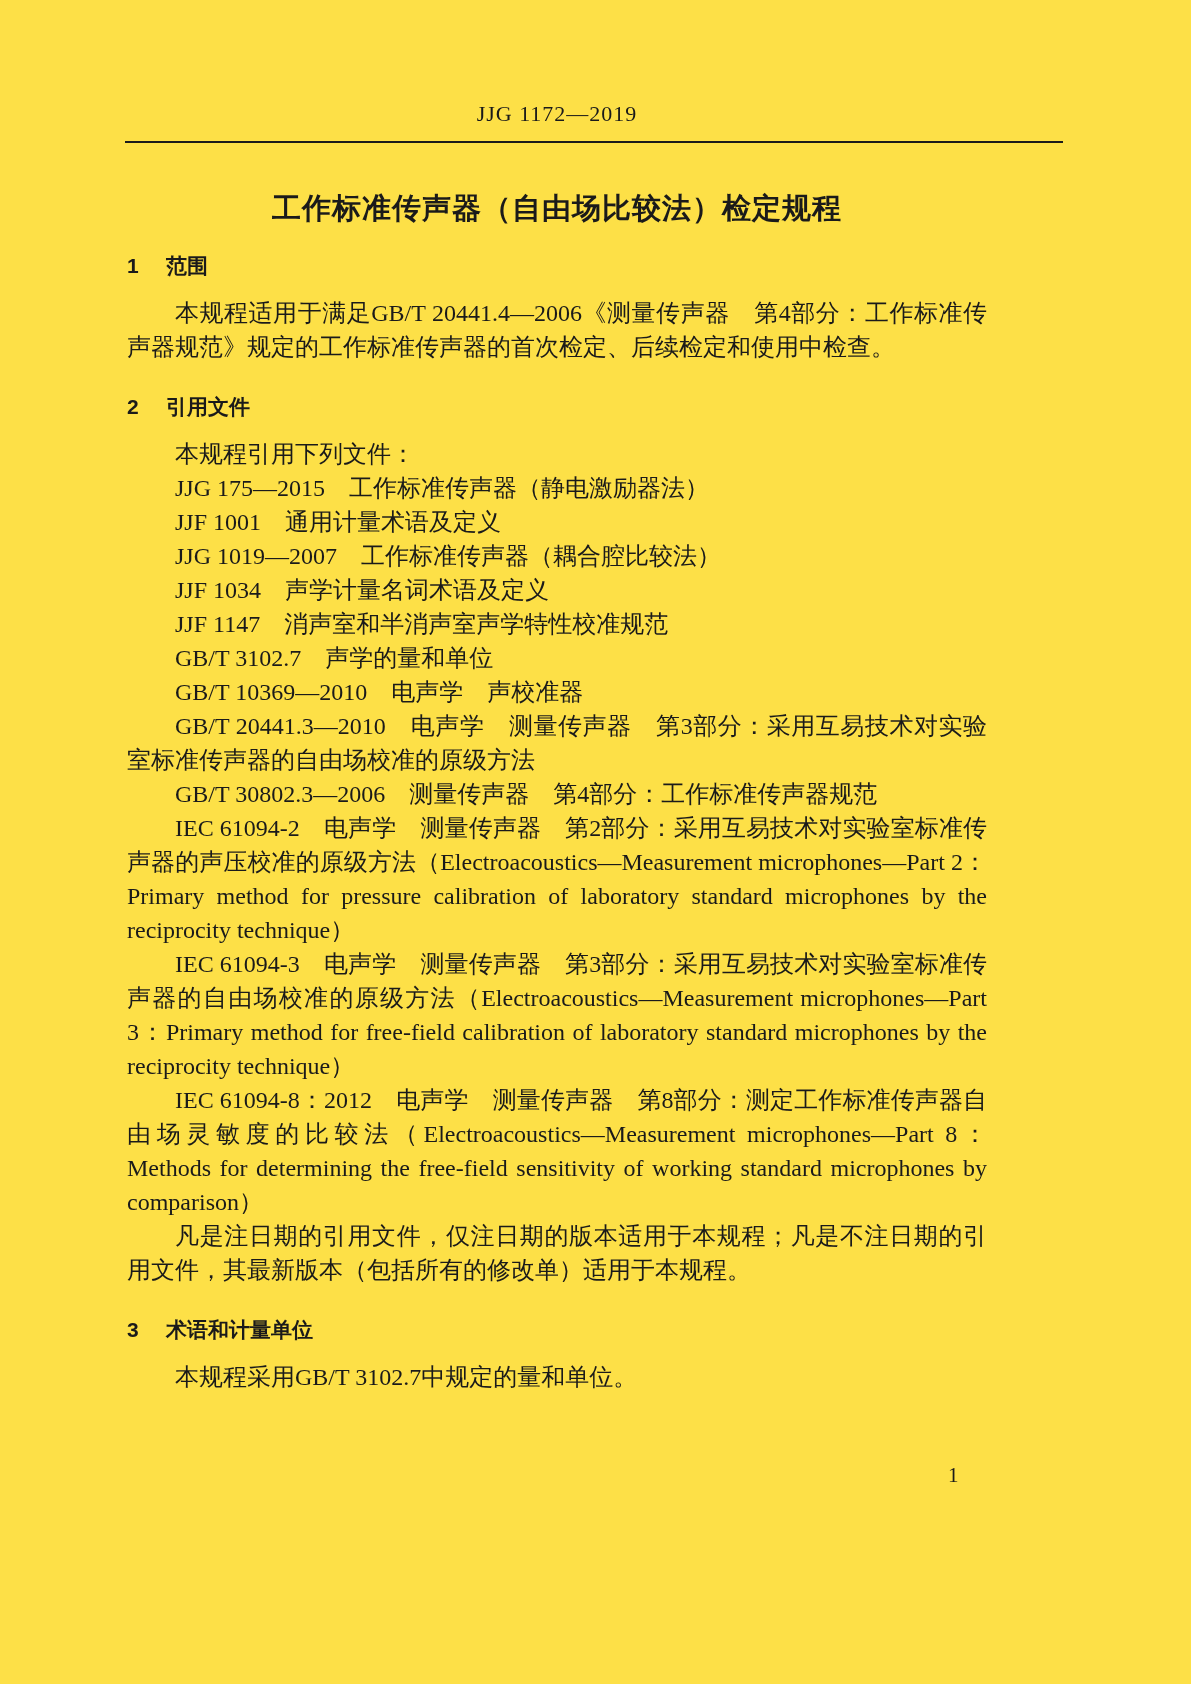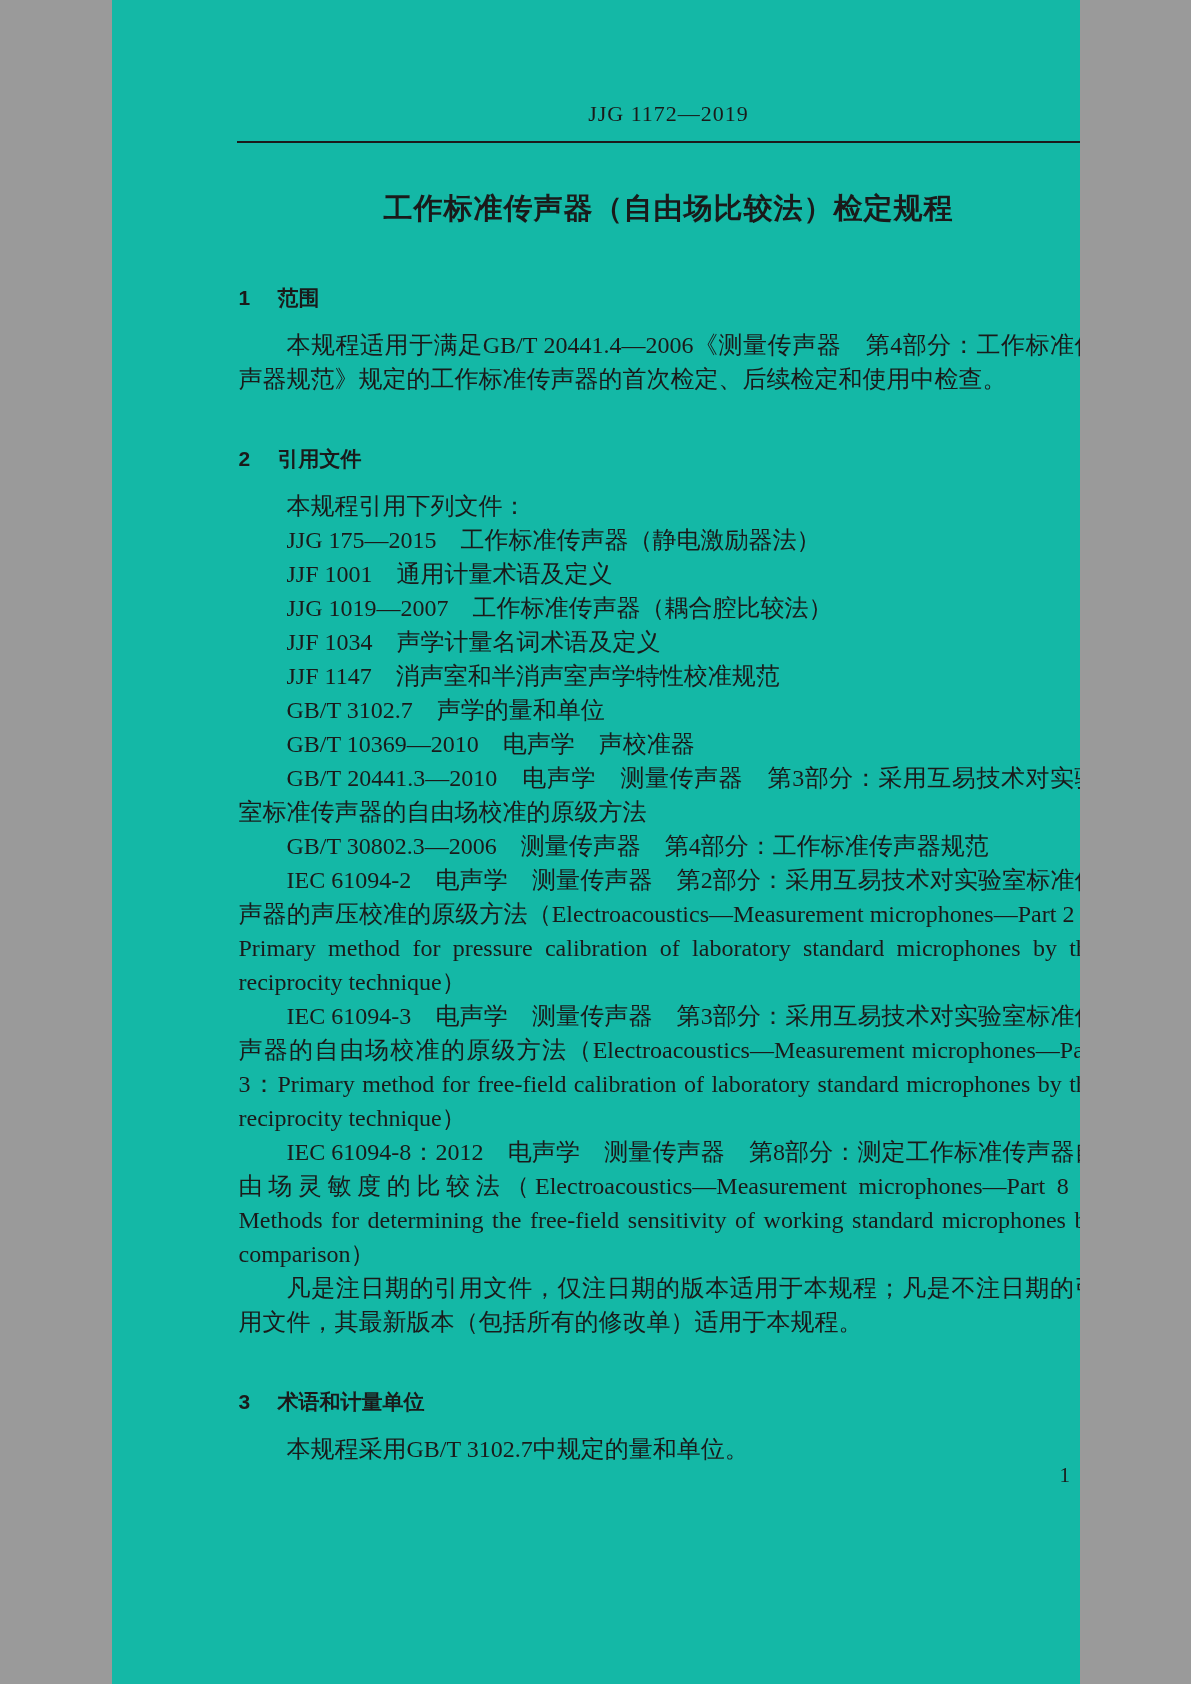--- a/index.html
+++ b/index.html
@@ -1,21 +1,21 @@
 <!DOCTYPE html>
 <html><head>
 <meta charset="utf-8">
 <style>
   * { margin: 0; padding: 0; box-sizing: border-box; }
   html, body { background: #9a9a9a; }
   .page {
-    width: 968px;
+    width: 1191px;
     height: 1684px;
     margin: 0 auto;
-    background: #14b8a6;
+    background: #fde047;
     position: relative;
     font-family: "Liberation Serif", "DejaVu Serif", serif;
     color: #1a1a1a;
     overflow: hidden;
   }
   .content {
     position: absolute;
     left: 127px;
     top: 0;
     width: 860px;
@@ -42,24 +42,24 @@
     font-size: 29px;
     line-height: 38px;
     letter-spacing: 1px;
     text-align: center;
   }
   .sec-heading {
     font-family: "Liberation Sans", "DejaVu Sans", sans-serif;
     font-weight: 700;
     font-size: 21px;
     line-height: 29px;
-    margin-top: 48px;
+    margin-top: 28px;
     margin-bottom: 16px;
   }
-  .sec-heading.first { margin-top: 56px; }
+  .sec-heading.first { margin-top: 24px; }
   .sec-num { display: inline-block; margin-right: 1.3em; }
   .body-p {
     font-size: 24px;
     line-height: 34px;
     text-align: justify;
     text-indent: 2em;
   }
   .page-number {
     position: absolute;
     top: 1462px;

